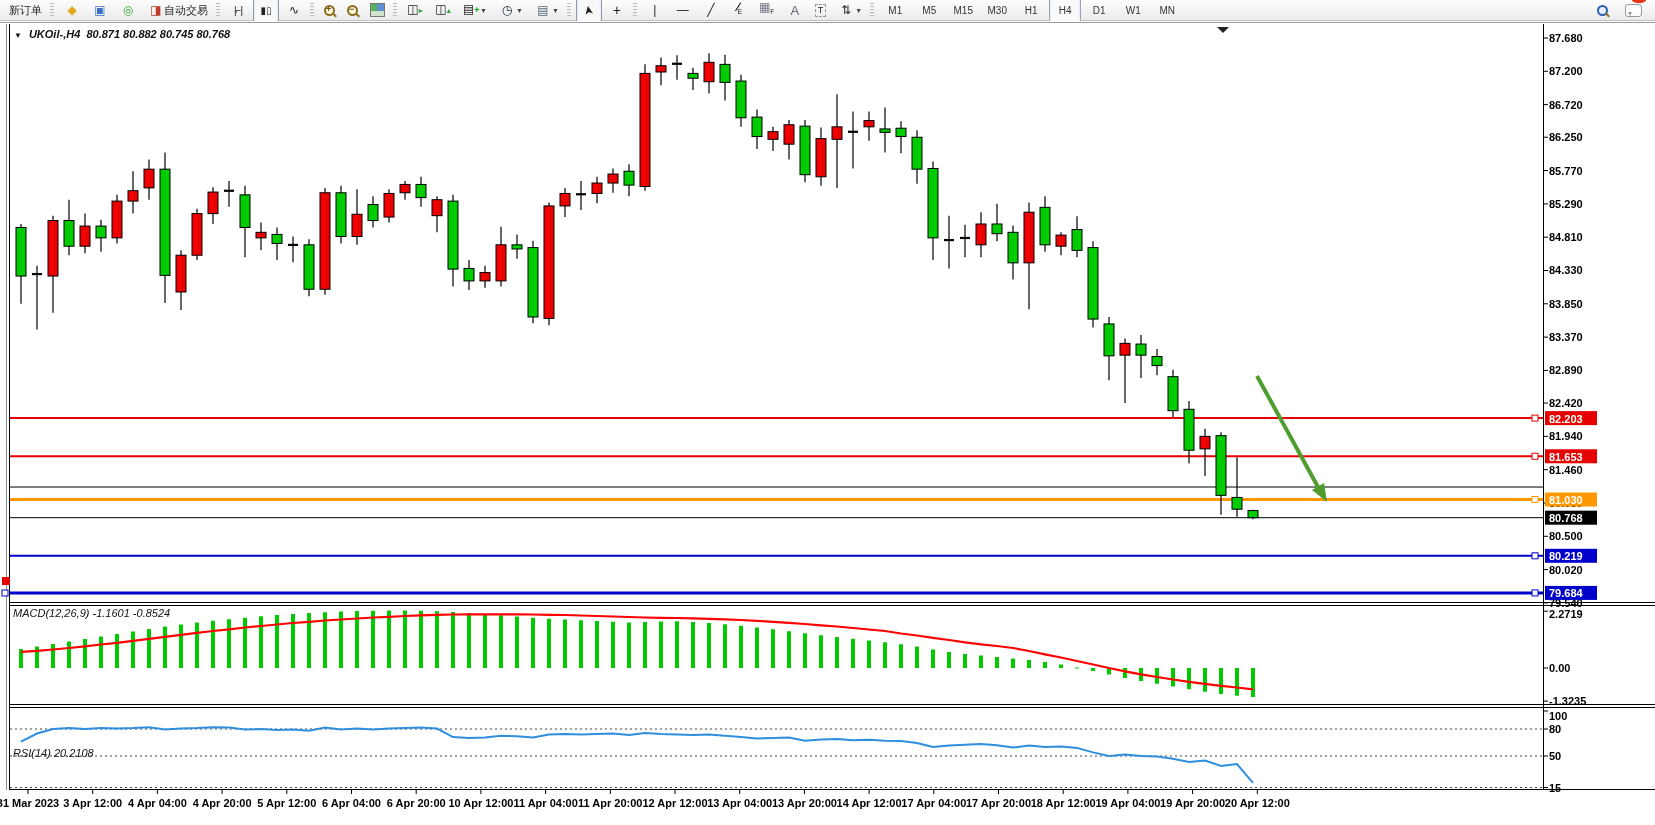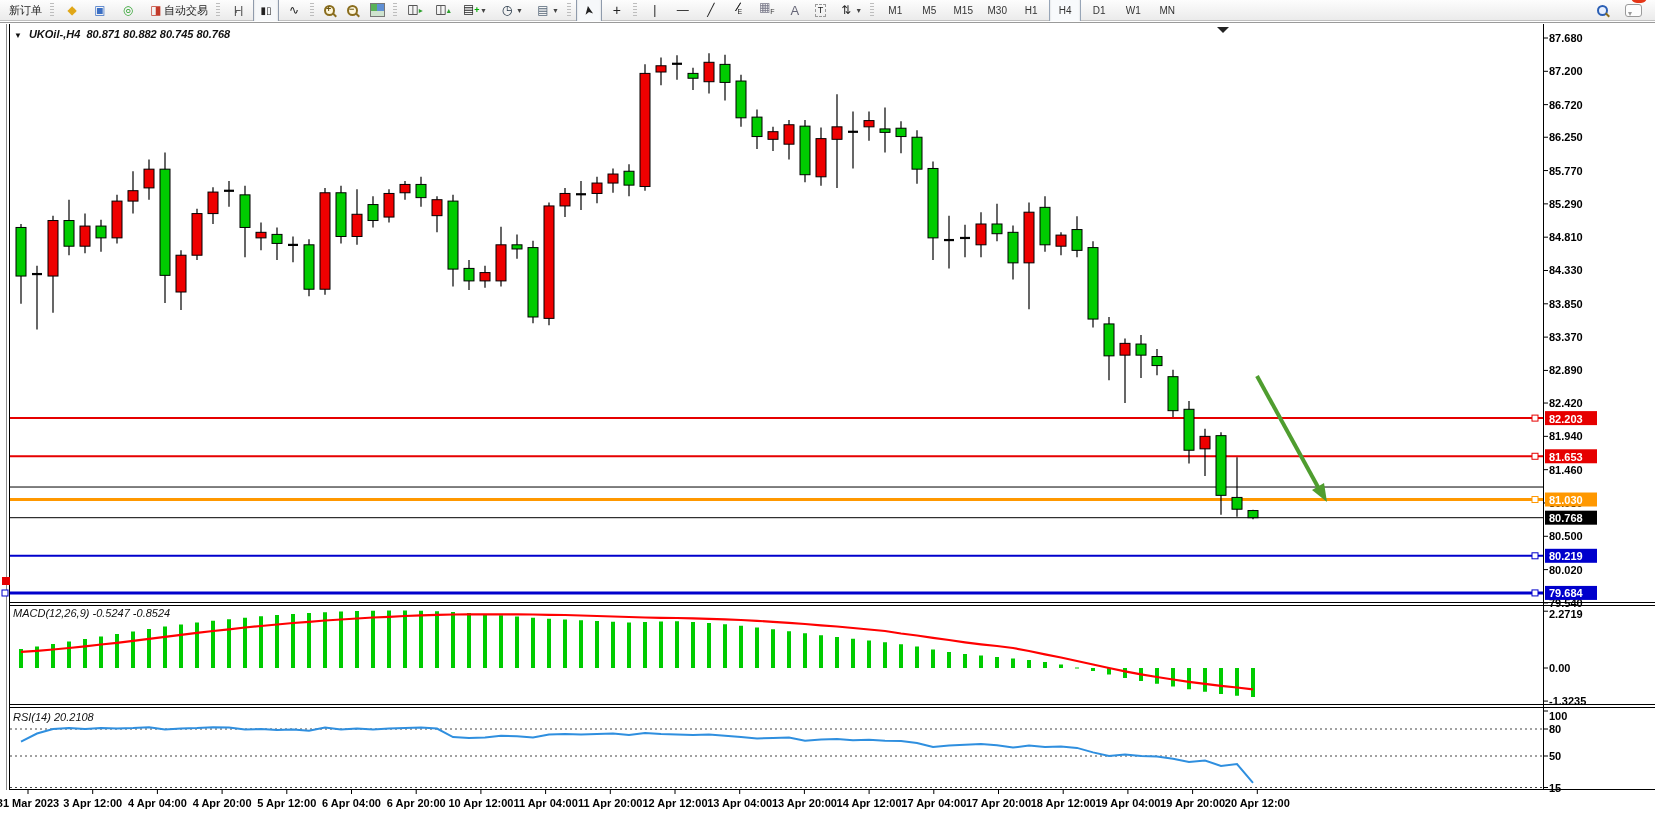--- a/index.html
+++ b/index.html
@@ -35,21 +35,21 @@
       background:#e53517;color:#fff;font-size:9px;font-weight:bold;line-height:12px;
       text-align:center;padding:0 2px;}
   .labelT{border:1px dashed #999;font-size:9px;padding:0 2px;line-height:11px;}
   
   #chart-wrap{position:absolute;left:0;top:21px;width:1655px;height:804px;}
   .overlay{position:absolute;z-index:5;color:#111;white-space:nowrap;font-style:italic;}
   #title-ov{left:14px;top:7px;font-size:11px;font-weight:bold;}
   #title-ov .tri{font-size:8px;margin-right:7px;font-weight:normal;}
   .indlabel{font-size:11px;}
   #macd-ov{left:13px;top:586px;}
-  #rsi-ov{left:13px;top:690px;}
+  #rsi-ov{left:13px;top:726px;}
 </style>
 </head>
 <body>
 
 <div class="tb">
   <div class="tbtn">新订单</div>
   <div class="grip"></div>
   <div class="tbtn">
       <span class="ic" style="color:#e0a718;">◆</span>
     </div>
@@ -549,18 +549,18 @@
         <text x="1192.6000000000001" y="807" text-anchor="middle">19 Apr 20:00</text>
         <line x1="1257.3" y1="790" x2="1257.3" y2="794" stroke="#000"></line>
         <text x="1257.3" y="807" text-anchor="middle">20 Apr 12:00</text>
       </g>
     </svg>
 
   <div class="overlay" id="title-ov">
     <span class="tri">▼</span><span>UKOil-,H4</span>&nbsp;&nbsp;<span>80.871 80.882 80.745 80.768</span>
   </div>
   <div class="overlay indlabel" id="macd-ov">
-    <span>MACD(12,26,9)</span> <span>-0.5247 -0.8524</span>
+    <span>MACD(12,26,9)</span> <span>-1.1601 -0.8524</span>
   </div>
   <div class="overlay indlabel" id="rsi-ov">
     <span>RSI(14)</span> <span>20.2108</span>
   </div>
 </div>
 
 </body></html>

